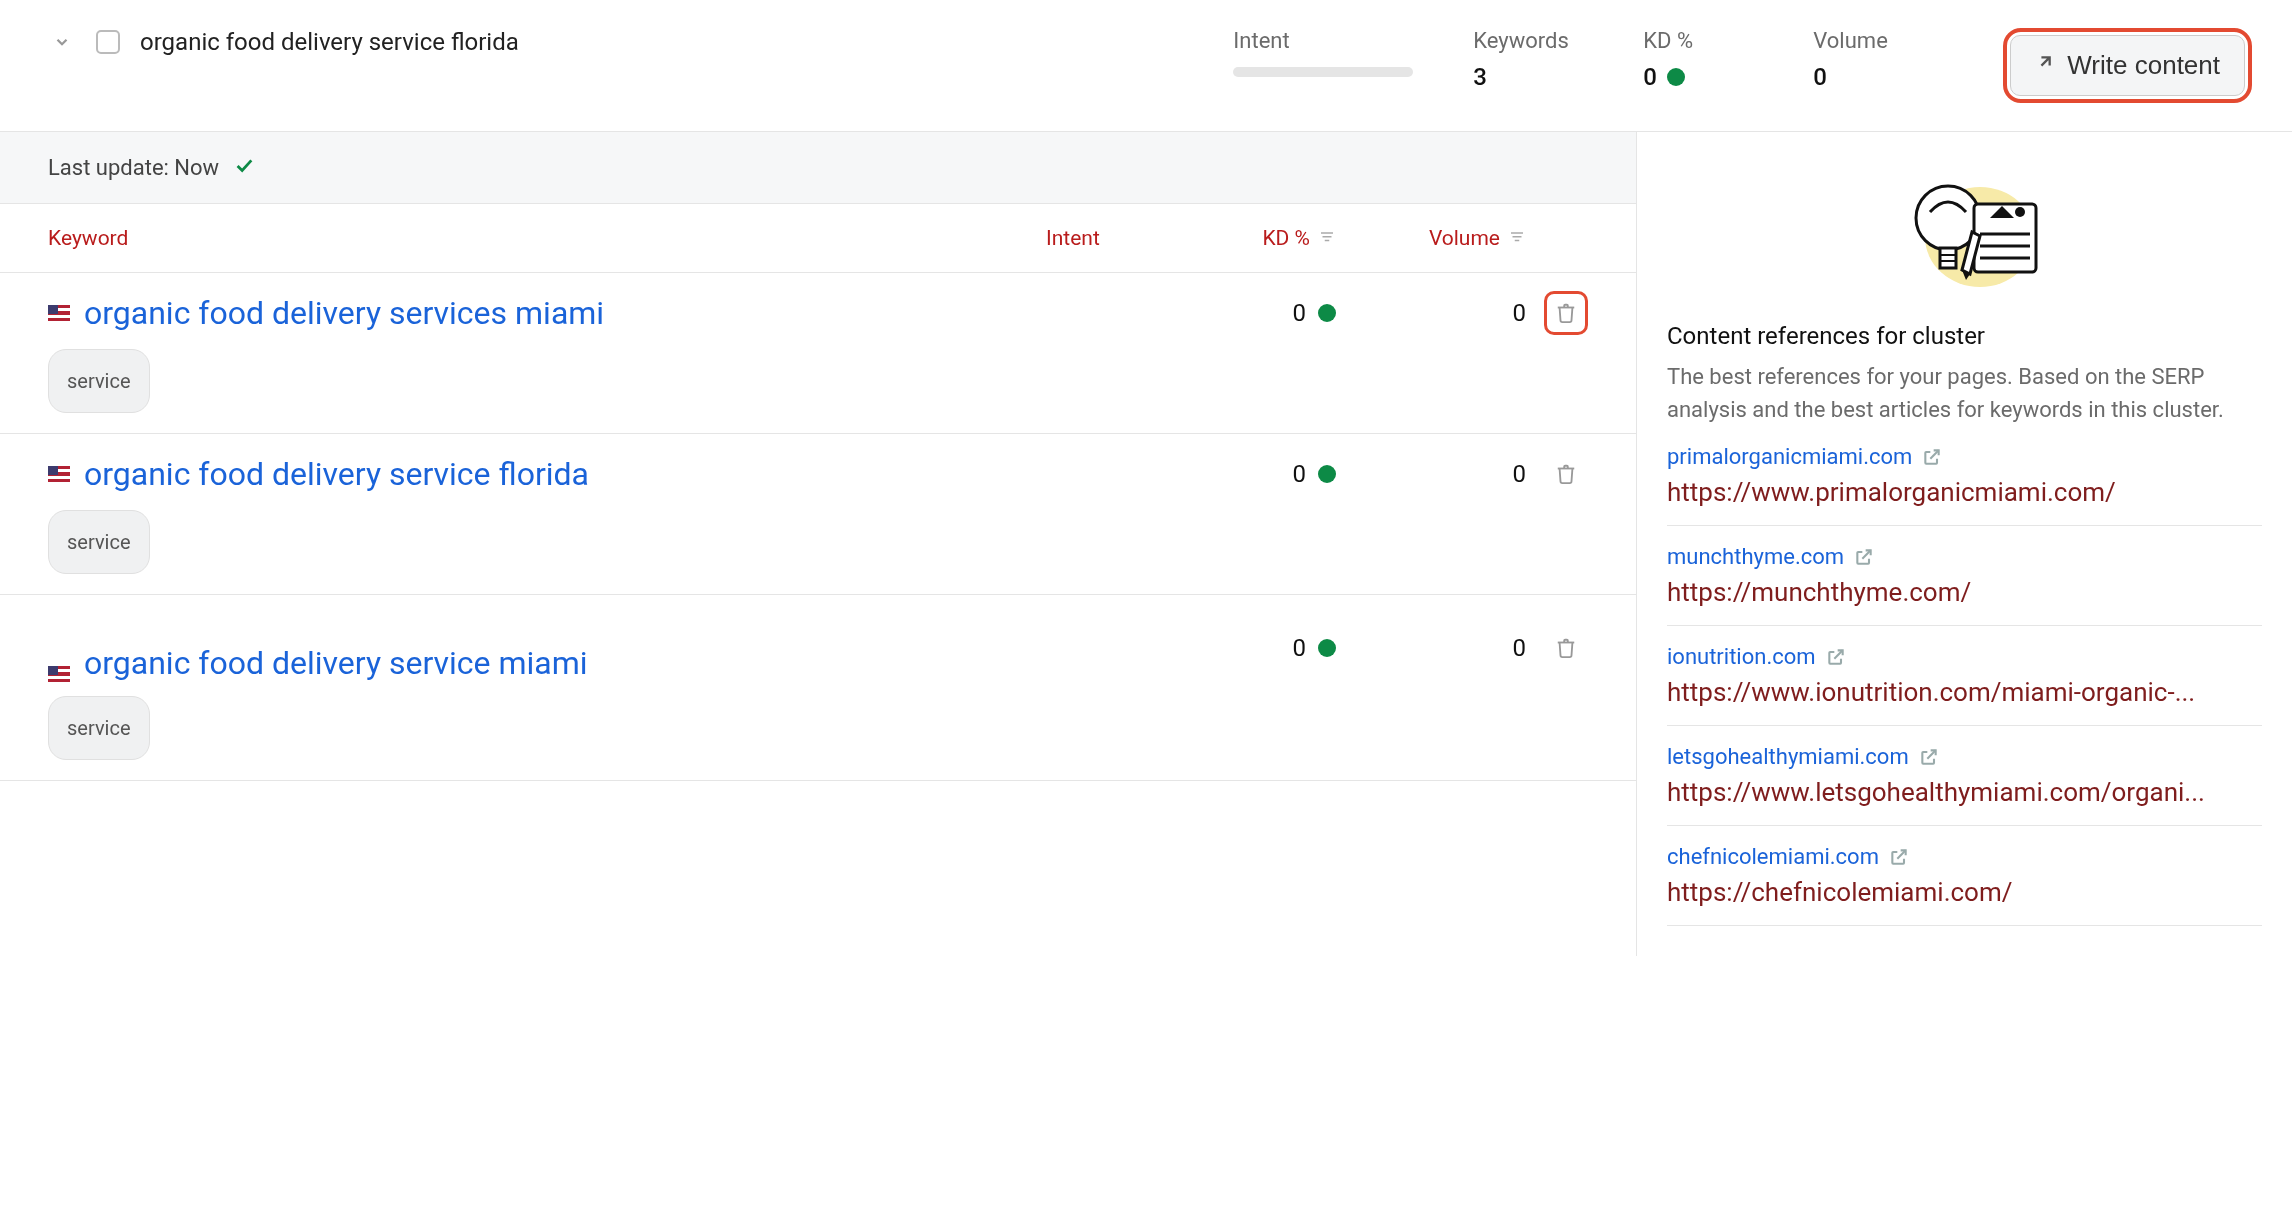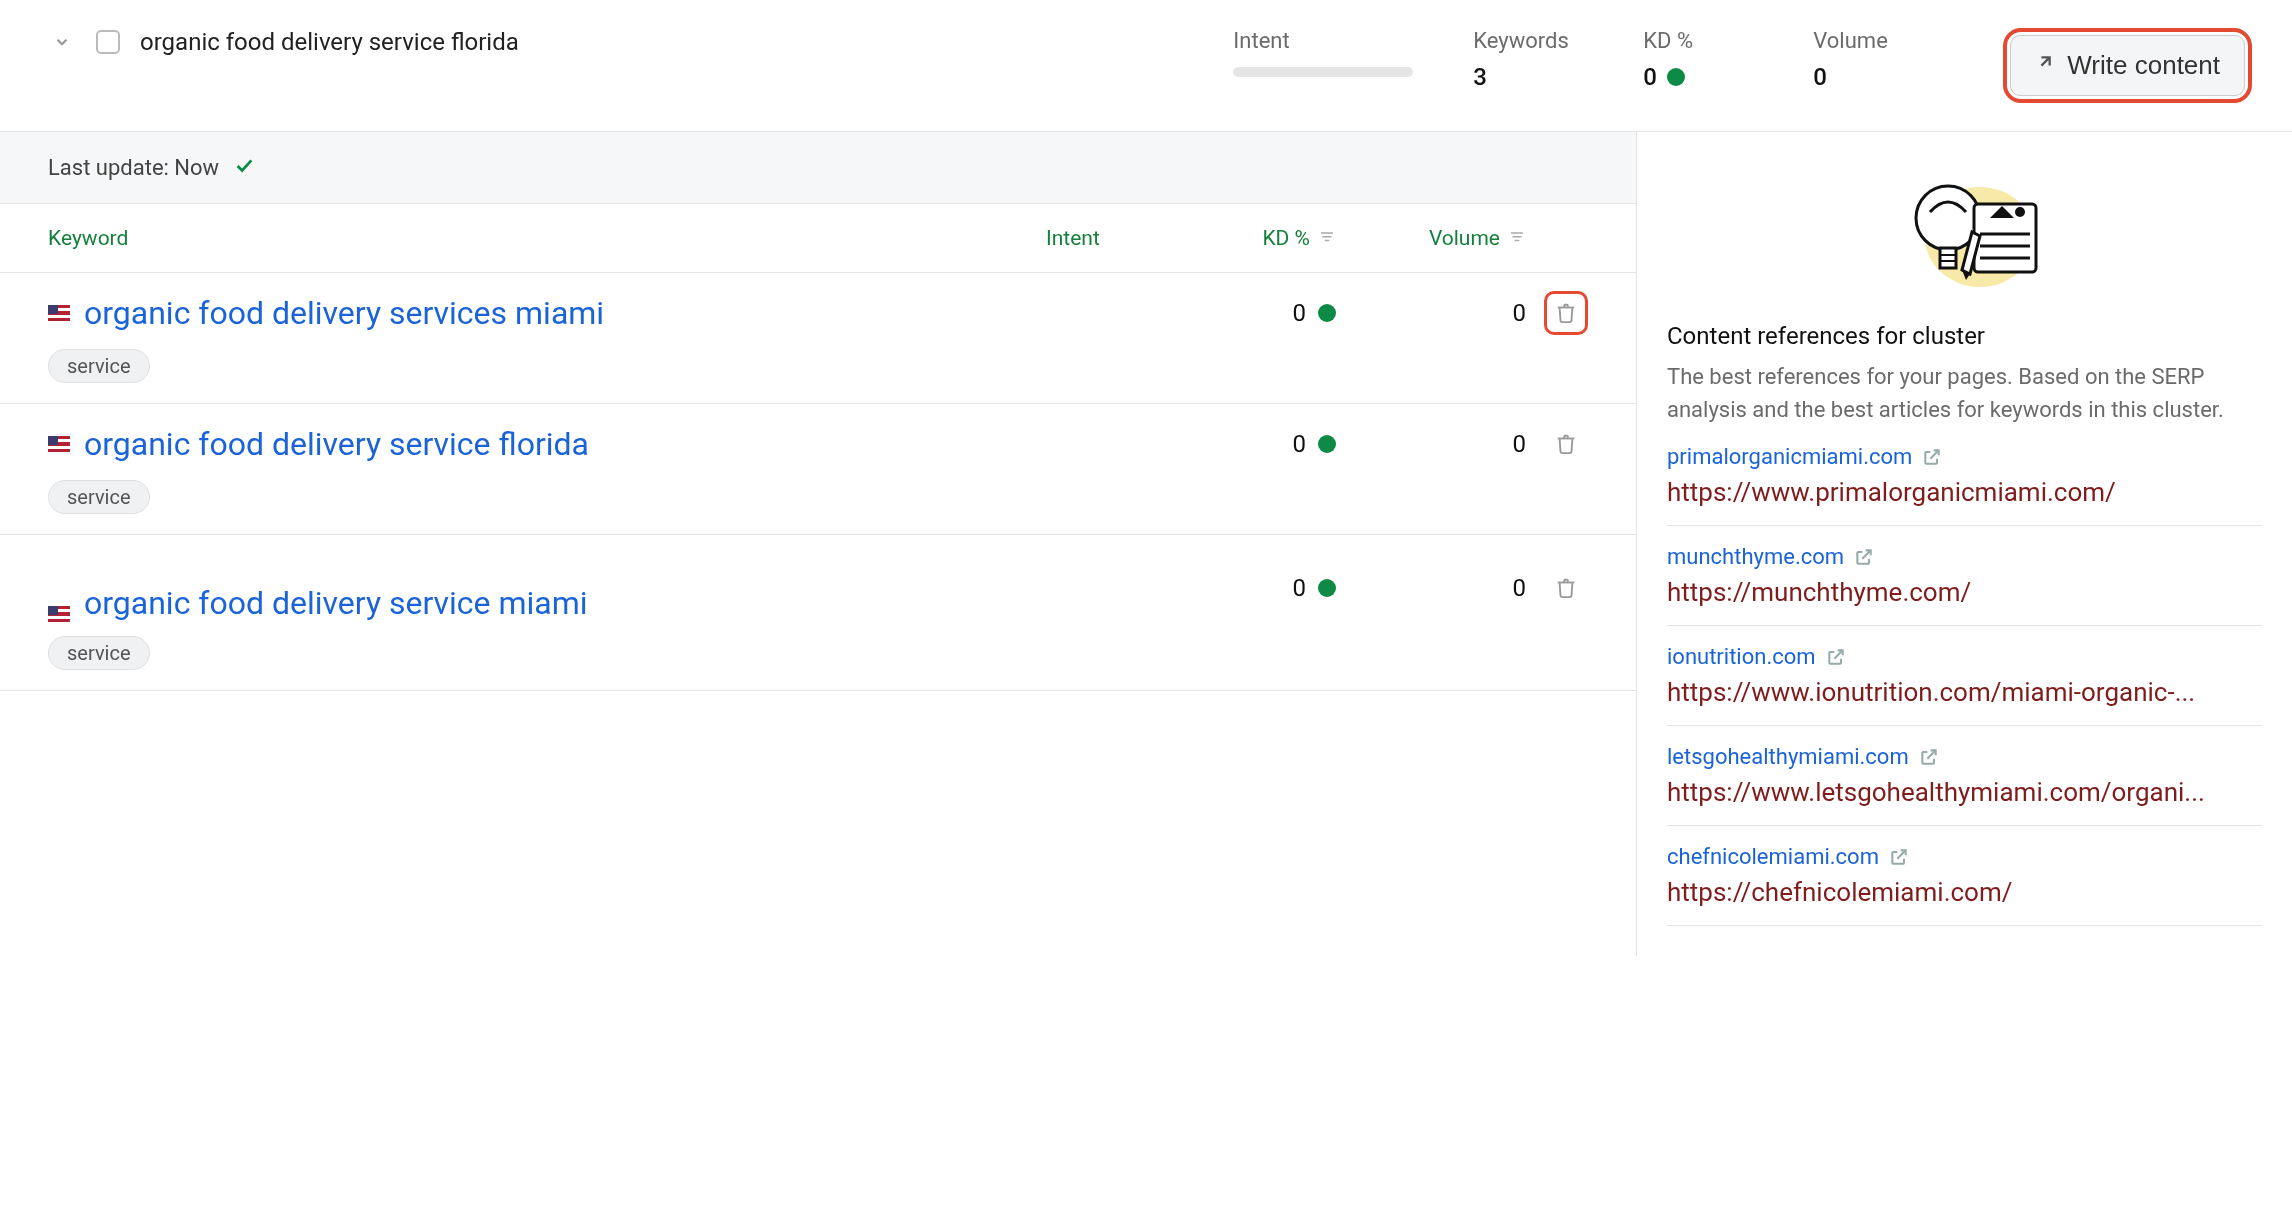--- a/index.html
+++ b/index.html
@@ -23,39 +23,39 @@
 .write-btn { display: flex; align-items: flex-start; gap: 10px; background: #f4f5f6; border: 1px solid #ccc; border-radius: 10px; padding: 14px 24px; font-size: 26px; color: #333; cursor: pointer; }
 .write-btn svg { width: 22px; height: 22px; stroke: #555; }
 
 .body-row { display: flex; }
 .left-pane { flex: 1; min-width: 0; }
 .right-pane { width: 656px; border-left: 1px solid #e5e5e5; padding: 20px 30px 30px 30px; }
 
 .update-row { background: #f6f7f8; padding: 22px 48px; font-size: 22px; color: #444; display: flex; align-items: center; gap: 14px; border-bottom: 1px solid #e5e5e5; }
 .check-icon { color: #0d8a46; }
 
-.table-head { display: flex; padding: 22px 48px; border-bottom: 1px solid #e5e5e5; font-size: 21px; color: #15803d; }
+.table-head { display: flex; padding: 22px 48px; border-bottom: 1px solid #e5e5e5; font-size: 21px; color: #b91c1c; }
 .col-keyword { flex: 1; }
 .col-intent { width: 130px; text-align: left; }
 .col-kd { width: 160px; text-align: right; display: flex; justify-content: flex-end; align-items: center; gap: 8px; }
 .col-vol { width: 190px; text-align: right; display: flex; justify-content: flex-end; align-items: center; gap: 8px; }
 .sort-icon { color: #aaa; }
 
 .row { padding: 18px 48px 20px; border-bottom: 1px solid #e5e5e5; }
 .row-top { display: flex; align-items: center; }
 .flag { width: 22px; height: 16px; display: inline-block; margin-right: 14px; position: relative; }
 .flag::before { content: ""; position: absolute; inset: 0; background: linear-gradient(to bottom, #b22234 0%, #b22234 20%, #fff 20%, #fff 40%, #b22234 40%, #b22234 60%, #fff 60%, #fff 80%, #b22234 80%, #b22234 100%); }
 .flag::after { content: ""; position: absolute; top: 0; left: 0; width: 45%; height: 55%; background: #3c3b6e; }
 .kw-link { color: #1a63d9; font-size: 32px; text-decoration: none; }
 .row .col-kd, .row .col-vol { text-align: right; font-size: 24px; }
 .row .col-kd span, .row .col-vol span { display: inline-flex; align-items: center; gap: 12px; }
 .trash-btn { width: 44px; height: 44px; display: inline-flex; align-items: center; justify-content: center; border-radius: 10px; margin-left: 18px; }
 .trash-highlight { border: 3px solid #e34a31; }
 .trash-btn svg { stroke: #999; width: 22px; height: 22px; fill: none; }
-.tag { display: inline-block; margin-top: 14px; background: #f0f1f2; border: 1px solid #e0e0e0; border-radius: 18px; padding: 4px 18px; font-size: 20px; color: #555; }
+.tag { display: inline-block; margin-top: 14px; background: #f0f1f2; border: 1px solid #e0e0e0; border-radius: 18px; padding: 19px 18px; font-size: 20px; color: #555; }
 
 .illustration { display: flex; justify-content: center; padding: 10px 0 30px; }
 .ref-title { font-size: 24px; color: #111; margin-bottom: 10px; }
 .ref-desc { font-size: 22px; color: #6b6b6b; line-height: 1.5; }
 .ref-item { padding: 18px 0; border-bottom: 1px solid #e5e5e5; }
 .ref-domain { display: flex; align-items: center; gap: 10px; color: #1a63d9; font-size: 22px; margin-bottom: 8px; }
 .ext-icon { color: #9aa; width: 20px; height: 20px; }
 .ref-url { color: #7f1d1d; font-size: 26px; overflow: hidden; text-overflow: ellipsis; white-space: nowrap; }
 </style>
 </head>

